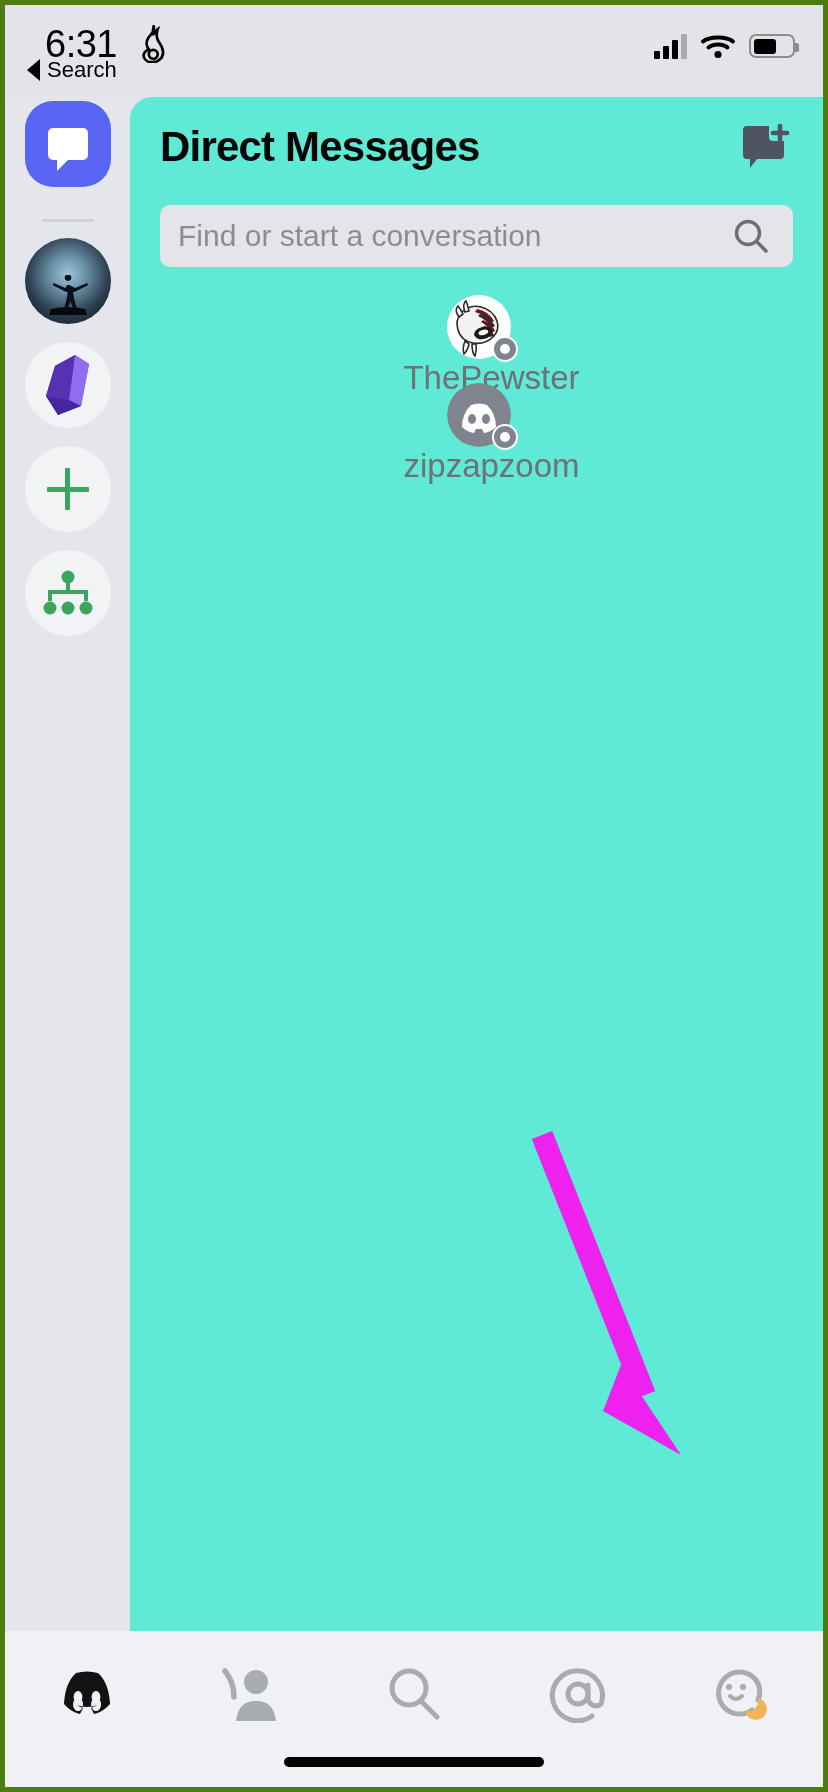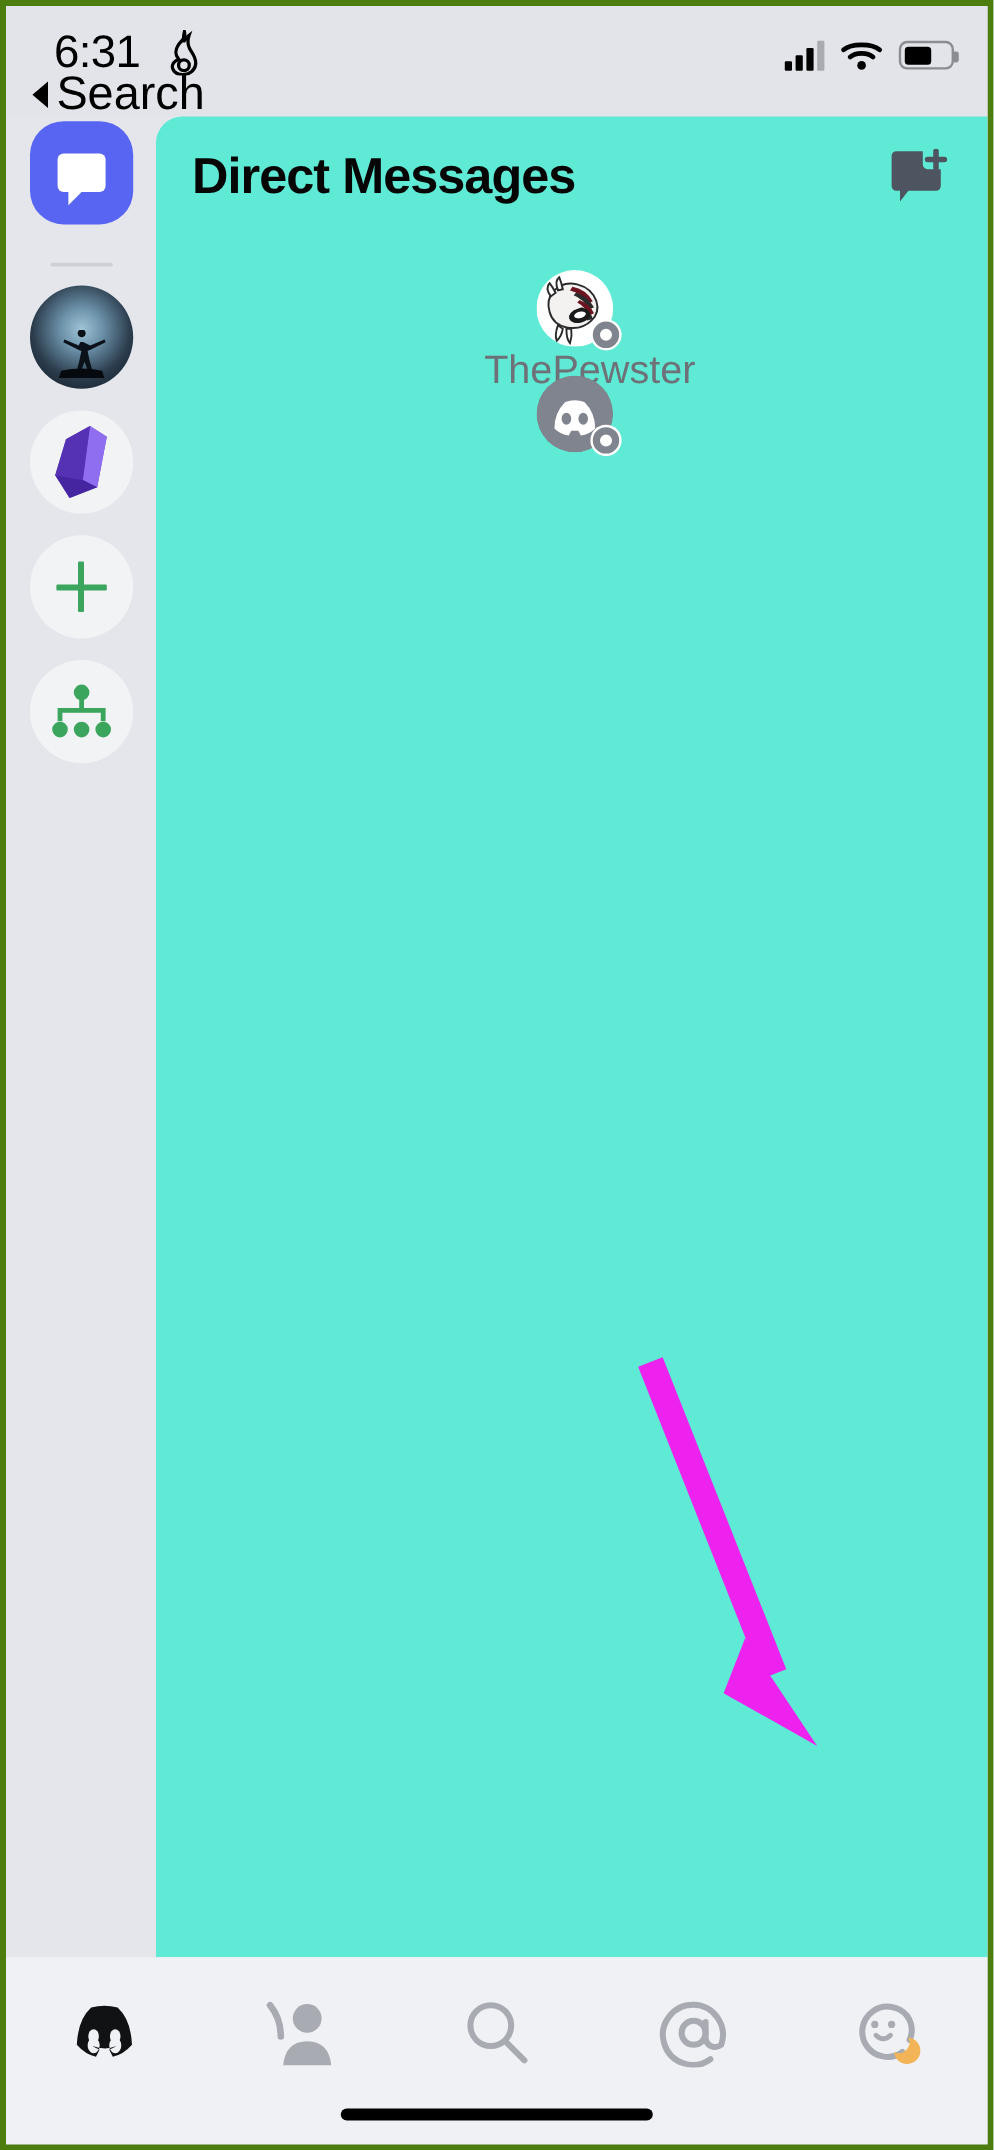--- a/index.html
+++ b/index.html
@@ -48,21 +48,21 @@
   .batt::after {
     content:""; position:absolute; right:-6px; top: 7px;
     width: 4px; height: 9px; background:#8b8d92; border-radius: 0 2px 2px 0;
   }
   .batt span { display:block; height: 100%; background:#000; border-radius: 3px; }
 
   
   #back-search {
     position: absolute; left: 22px; top: 52px;
     display: flex; align-items: center; gap: 7px;
-    font-size: 39px; color: #000; font-weight: 400;
+    font-size: 22px; color: #000; font-weight: 400;
   }
   #back-search .tri {
     width: 0; height: 0;
     border-top: 11px solid transparent;
     border-bottom: 11px solid transparent;
     border-right: 13px solid #000;
   }
 
   
   #rail {
@@ -281,20 +281,27 @@
   <div id="dm-panel">
 
     <div id="dm-header">
       <div id="dm-title">Direct Messages</div>
       <svg id="new-dm-button" viewBox="0 0 52 46">
         <path d="M4 6 a4 4 0 0 1 4 -4 h22 v11 a4 4 0 0 0 4 4 h11 v14 a4 4 0 0 1 -4 4 H18 l-7 9 v-9 H8 a4 4 0 0 1 -4 -4 Z" fill="#4e5561"></path>
         <path d="M41 2 v14 M34 9 h14" stroke="#4e5561" stroke-width="4.6" stroke-linecap="round" fill="none"></path>
       </svg>
     </div>
 
+    <div id="dm-search">
+      <input id="dm-search-input" type="text" placeholder="Find or start a conversation" style="">
+      <svg width="40" height="40" viewBox="0 0 40 40">
+        <circle cx="17" cy="17" r="11.5" fill="none" stroke="#6c6f76" stroke-width="3.4"></circle>
+        <path d="M25.5 25.5 L35 35" stroke="#6c6f76" stroke-width="3.6" stroke-linecap="round"></path>
+      </svg>
+    </div>
 
     <div id="dm-list">
 
       <div class="dm-row">
         <div class="dm-avatar-wrap">
           <div class="dm-avatar">
             <svg width="64" height="64" viewBox="0 0 64 64">
               <rect width="64" height="64" fill="#ffffff"></rect>
               <path d="M14 18 q8 -9 20 -6 q12 3 16 14 q3 9 -4 16 q-8 8 -20 6 q-12 -2 -15 -13 q-3 -10 3 -17 Z" fill="#f4f2f0" stroke="#2b2b2b" stroke-width="1.6"></path>
               <path d="M30 14 q11 2 17 12 l-4 2 q-6 -9 -15 -11 Z" fill="#6d1420"></path>
@@ -323,20 +330,21 @@
               <circle cx="32" cy="32" r="32" fill="#80848e"></circle>
               <path d="M24 22 q8 -3 16 0 q9 9 9 22 q-5 5 -12 6 l-2 -4 h-6 l-2 4 q-7 -1 -12 -6 q0 -13 9 -22 Z" fill="#ffffff"></path>
               <ellipse cx="25" cy="36" rx="4" ry="5" fill="#80848e"></ellipse>
               <ellipse cx="39" cy="36" rx="4" ry="5" fill="#80848e"></ellipse>
             </svg>
           </div>
           <div class="status-dot">
               <i></i>
             </div>
         </div>
+        <div class="dm-name">zipzapzoom</div>
       </div>
 
     </div>
   </div>
 
   <svg id="annotation-arrow" viewBox="0 0 828 1792">
     <path d="M537 1130 L640 1390" stroke="#ee22ee" stroke-width="22" fill="none"></path>
     <path d="M616 1360 L676 1450 L598 1406 Z" fill="#ee22ee"></path>
   </svg>
 

